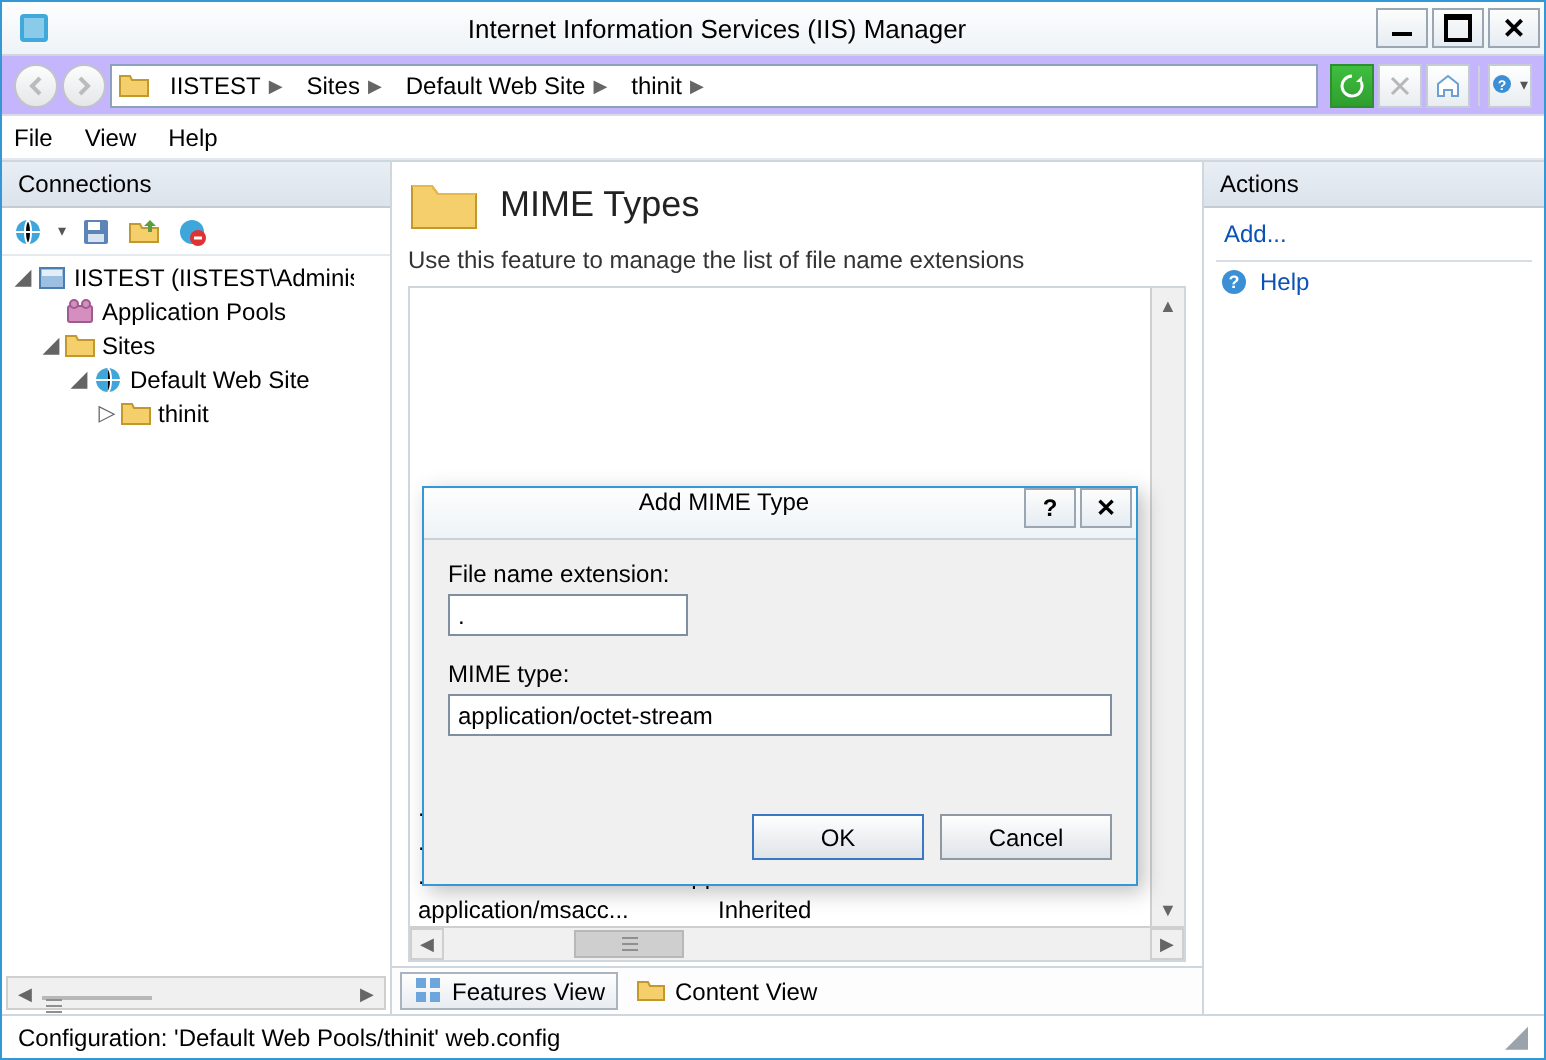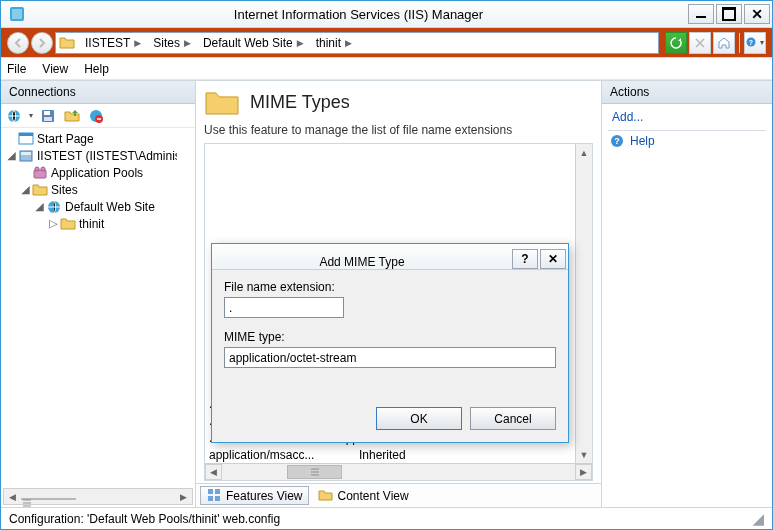--- a/index.html
+++ b/index.html
@@ -8,21 +8,21 @@
   
   .titlebar { height:27px; background:linear-gradient(#fdfefe,#eef3f7); display:flex; align-items:center; border-bottom:1px solid #cfd7de; position:relative; }
   .titlebar .icon { width:16px; height:16px; margin:0 6px 0 8px; }
   .titlebar .title { flex:1; text-align:center; font-size:13px; color:#000; }
   .winbtns { display:flex; margin-right:2px; }
   .winbtn { width:26px; height:20px; border:1px solid #9aa7b2; margin-left:2px; display:flex; align-items:center; justify-content:center; background:linear-gradient(#fdfdfd,#e5ecf1); font-family:Arial; font-weight:bold; font-size:12px; line-height:1; cursor:default; }
   .winbtn.min::before{content:"";display:block;width:10px;height:2px;background:#000;margin-top:6px;}
   .winbtn.max::before{content:"";display:block;width:10px;height:9px;border:2px solid #000;border-top-width:3px;}
   .winbtn.close{font-size:14px;}
   
-  .addrbar { height:30px; display:flex; align-items:center; padding:0 6px; background:#c2410c; border-bottom:1px solid #d6dde4;}
+  .addrbar { height:30px; display:flex; align-items:center; padding:0 6px; background:#c4b5fd; border-bottom:1px solid #d6dde4;}
   .navbtn { width:22px;height:22px;border:1px solid #c0c4c8;border-radius:11px;background:linear-gradient(#fdfdfd,#e4e6e8);display:flex;align-items:center;justify-content:center;font-size:12px;color:#888;margin-right:2px;cursor:default;}
   .navbtn.disabled{color:#bbb;}
   .crumbs { flex:1; height:22px; border:1px solid #8aa2bb; background:#fff; display:flex; align-items:center; padding:0 3px; gap:0; overflow:hidden;}
   .crumbs .fico{width:16px;height:16px;margin-right:4px;}
   .crumb { padding:0 6px; height:100%; display:flex; align-items:center; cursor:default;}
   .crumb .sep{color:#666;margin-left:4px;font-size:9px;}
   .addr-right{display:flex;align-items:center;gap:2px;margin-left:6px;}
   .tbtn{width:22px;height:22px;border:1px solid #c4ccd4;background:linear-gradient(#fff,#e8edf1);display:flex;align-items:center;justify-content:center;}
   .tbtn.on{background:linear-gradient(#3fbf3f,#2e9e2e);border-color:#2d8f2d;}
   
@@ -68,21 +68,21 @@
   
   .actions{width:170px;display:flex;flex-direction:column;background:#fff;}
   .alink{color:#0a52b5;padding:6px 10px;cursor:default;}
   .alinkrow{display:flex;align-items:center;gap:6px;padding:3px 8px;color:#0a52b5;}
   
   .status{height:22px;border-top:1px solid #cfd7de;display:flex;align-items:center;padding:0 8px;background:#fff;font-size:12px;}
   .status .grip{margin-left:auto;color:#9aa3ab;font-size:15px;line-height:10px;}
   
   .overlay{position:absolute;inset:0;pointer-events:none;}
   .dialog{position:absolute;left:210px;top:162px;width:358px;height:200px;background:#f0f0f0;border:1px solid #3597d4;box-shadow:3px 3px 10px rgba(0,0,0,0.25);pointer-events:auto;display:flex;flex-direction:column;}
-  .dlg-title{height:26px;background:linear-gradient(#fdfefe,#eef3f7);border-bottom:1px solid #c8d0d8;display:flex;align-items:flex-end;}
+  .dlg-title{height:26px;background:linear-gradient(#fdfefe,#eef3f7);border-bottom:1px solid #c8d0d8;display:flex;align-items:flex-start;}
   .dlg-title .t{flex:1;text-align:center;}
   .dlg-btn{width:26px;height:20px;border:1px solid #9aa7b2;background:linear-gradient(#fdfdfd,#e5ecf1);display:flex;align-items:center;justify-content:center;margin-right:2px;font-weight:bold;}
   .dlg-body{flex:1;padding:10px 12px 6px;}
   .fld-label{margin-bottom:3px;}
   .txt{border:1px solid #7f8f9f;background:#fff;height:21px;padding:2px 4px;font-family:inherit;font-size:12px;}
   .txt.small{width:120px;} .txt.full{width:100%;}
   .dlg-buttons{display:flex;justify-content:flex-end;gap:8px;padding:0 12px 12px;}
   .btn{width:86px;height:23px;border:1px solid #8f99a3;background:linear-gradient(#fefefe,#dfe4e9);font-family:inherit;font-size:12px;}
   .btn.default{border-color:#3a78c4;}
   
@@ -204,30 +204,20 @@
         <span class="ico">
             <svg width="16" height="16" viewBox="0 0 16 16">
               <circle cx="8" cy="8" r="6" fill="#3fa6dc"></circle>
               <circle cx="11" cy="11" r="4" fill="#d33"></circle>
               <path d="M9 11h4" stroke="#fff" stroke-width="1.5"></path>
             </svg>
           </span>
       </div>
       <div class="tree">
         <div class="tn indent0">
-            <span class="tw"></span>
-            <span class="tnico">
-              <svg width="16" height="16" viewBox="0 0 16 16">
-                <rect x="1" y="2" width="14" height="11" fill="#fff" stroke="#3a8fd0"></rect>
-                <rect x="1" y="2" width="14" height="3" fill="#3a8fd0"></rect>
-              </svg>
-            </span>
-            <span>Start Page</span>
-          </div>
-        <div class="tn indent0">
             <span class="tw">◢</span>
             <span class="tnico">
               <svg width="16" height="16" viewBox="0 0 16 16">
                 <rect x="2" y="3" width="12" height="10" fill="#9cbfe2" stroke="#4a7eb0"></rect>
                 <rect x="3" y="4" width="10" height="3" fill="#e4eef8"></rect>
               </svg>
             </span>
             <span style="overflow:hidden;white-space:nowrap;text-overflow:clip;max-width:140px">IISTEST (IISTEST\Administrator)</span>
           </div>
         <div class="tn indent1">

